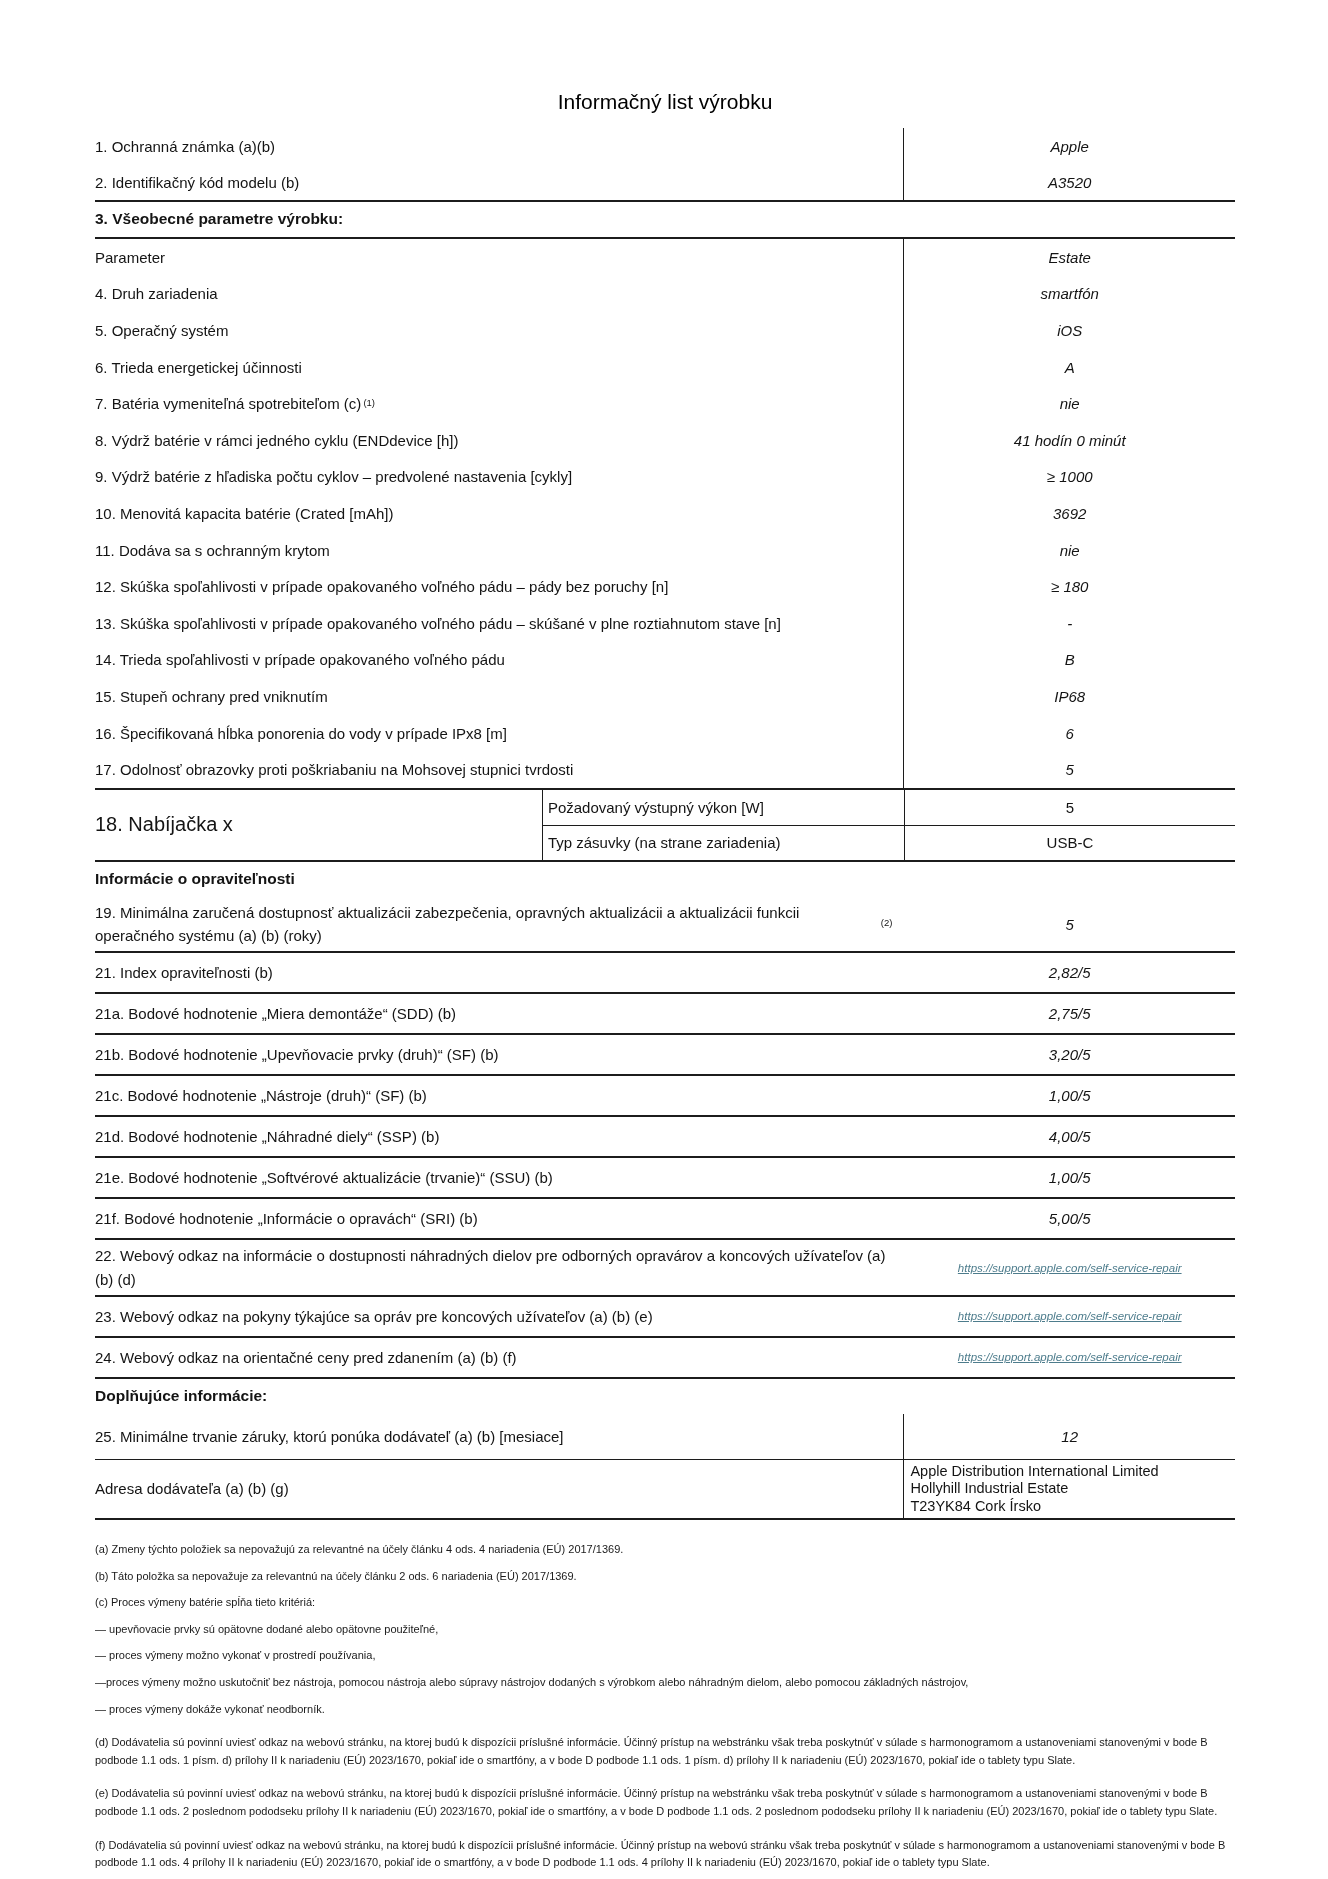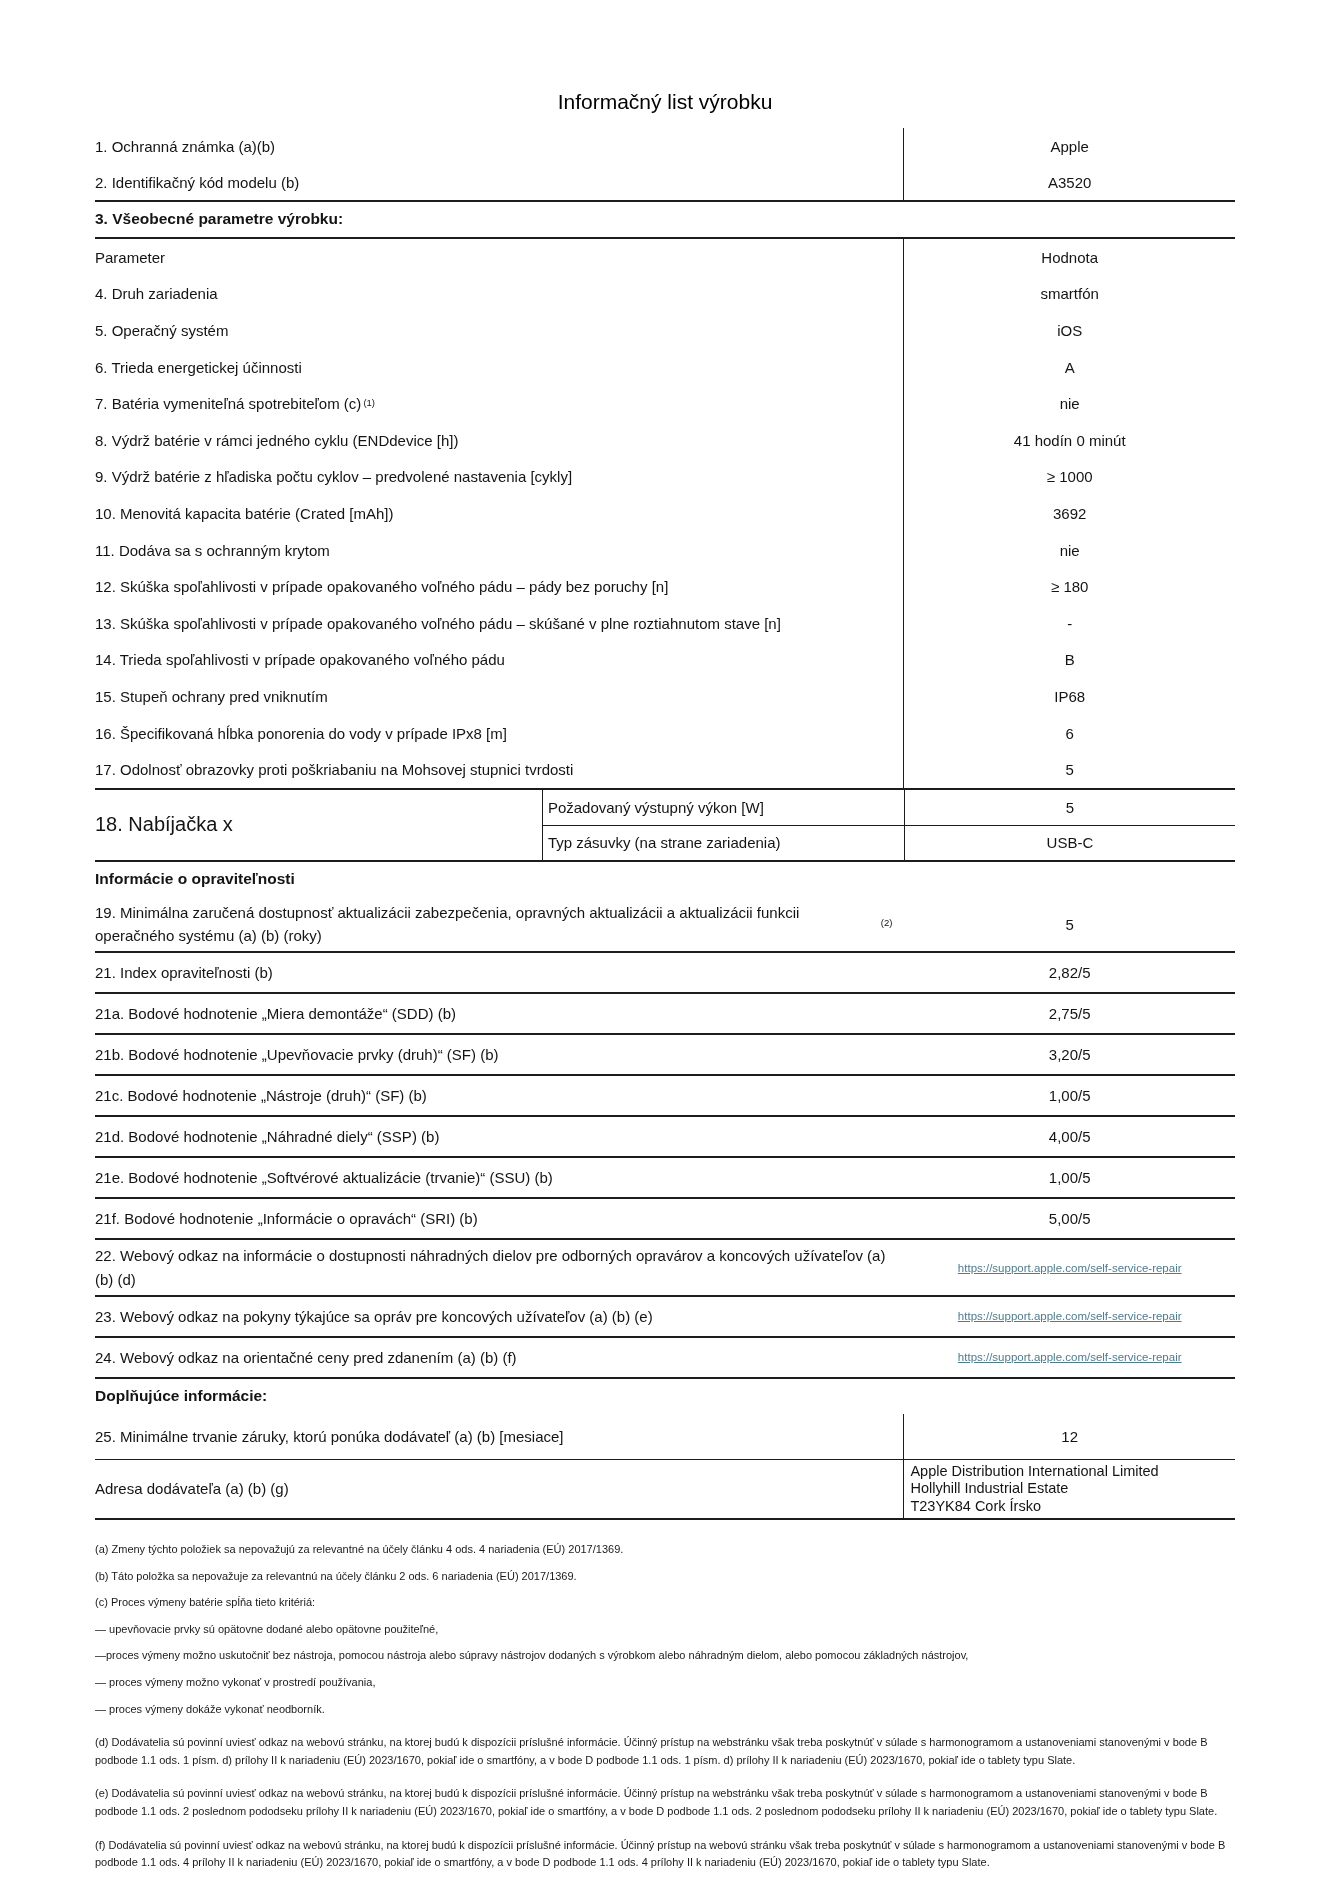--- a/index.html
+++ b/index.html
@@ -9,21 +9,21 @@
     font-family: "Liberation Sans", sans-serif;
     color: #141414;
   }
   .page { padding: 90px 93px 0 95px; }
 
   .title { text-align: center; font-size: 21px; font-weight: 400; color: #000; margin-bottom: 12px; }
 
   
   .row { display: flex; align-items: stretch; }
   .lbl { flex: 1 1 auto; display: flex; align-items: center; font-size: 15px; padding-right: 12px; }
-  .val { flex: 0 0 29%; display: flex; align-items: center; justify-content: center; text-align: left; font-size: 15px; }
+  .val { flex: 0 0 29%; display: flex; align-items: center; justify-content: center; text-align: left; font-size: 15px; font-style: italic; }
   .divided > .lbl { border-right: 1.5px solid #1c1c1c; }
   sup { font-size: 9.5px; margin-left: 2px; position: relative; top: -1px; }
 
   .toprows { border-bottom: 2.5px solid #1c1c1c; padding-top: 2px; }
   .toprows .row { min-height: 36px; }
 
   .sechdr { font-weight: 700; font-size: 15.5px; padding: 8px 0 9px; }
   .sechdr.bordered { border-bottom: 2.5px solid #1c1c1c; }
 
   .params .row { min-height: 36.6px; }
@@ -70,21 +70,21 @@
       <div class="lbl">2. Identifikačný kód modelu (b)</div>
       <div class="val">A3520</div>
     </div>
   </div>
 
   <div class="sechdr bordered">3. Všeobecné parametre výrobku:</div>
 
   <div class="params">
     <div class="row divided">
       <div class="lbl">Parameter</div>
-      <div class="val">Hodnota</div>
+      <div class="val">Estate</div>
     </div>
     <div class="row divided">
       <div class="lbl">4. Druh zariadenia</div>
       <div class="val">smartfón</div>
     </div>
     <div class="row divided">
       <div class="lbl">5. Operačný systém</div>
       <div class="val">iOS</div>
     </div>
     <div class="row divided">
@@ -226,22 +226,22 @@
         <span>T23YK84 Cork Írsko</span>
       </div>
     </div>
   </div>
 
   <div class="footnotes">
     <p class="fn">(a) Zmeny týchto položiek sa nepovažujú za relevantné na účely článku 4 ods. 4 nariadenia (EÚ) 2017/1369.</p>
     <p class="fn">(b) Táto položka sa nepovažuje za relevantnú na účely článku 2 ods. 6 nariadenia (EÚ) 2017/1369.</p>
     <p class="fn">(c) Proces výmeny batérie spĺňa tieto kritériá:</p>
     <p class="fn">— upevňovacie prvky sú opätovne dodané alebo opätovne použiteľné,</p>
+    <p class="fn">— proces výmeny možno vykonať v prostredí používania,</p>
     <p class="fn">—proces výmeny možno uskutočniť bez nástroja, pomocou nástroja alebo súpravy nástrojov dodaných s výrobkom alebo náhradným dielom, alebo pomocou základných nástrojov,</p>
-    <p class="fn">— proces výmeny možno vykonať v prostredí používania,</p>
     <p class="fn">— proces výmeny dokáže vykonať neodborník.</p>
     <p class="fn gap">(d) Dodávatelia sú povinní uviesť odkaz na webovú stránku, na ktorej budú k dispozícii príslušné informácie. Účinný prístup na webstránku však treba poskytnúť v súlade s harmonogramom a ustanoveniami stanovenými v bode B podbode 1.1 ods. 1 písm. d) prílohy II k nariadeniu (EÚ) 2023/1670, pokiaľ ide o smartfóny, a v bode D podbode 1.1 ods. 1 písm. d) prílohy II k nariadeniu (EÚ) 2023/1670, pokiaľ ide o tablety typu Slate.</p>
     <p class="fn gap">(e) Dodávatelia sú povinní uviesť odkaz na webovú stránku, na ktorej budú k dispozícii príslušné informácie. Účinný prístup na webstránku však treba poskytnúť v súlade s harmonogramom a ustanoveniami stanovenými v bode B podbode 1.1 ods. 2 poslednom pododseku prílohy II k nariadeniu (EÚ) 2023/1670, pokiaľ ide o smartfóny, a v bode D podbode 1.1 ods. 2 poslednom pododseku prílohy II k nariadeniu (EÚ) 2023/1670, pokiaľ ide o tablety typu Slate.</p>
     <p class="fn gap">(f) Dodávatelia sú povinní uviesť odkaz na webovú stránku, na ktorej budú k dispozícii príslušné informácie. Účinný prístup na webovú stránku však treba poskytnúť v súlade s harmonogramom a ustanoveniami stanovenými v bode B podbode 1.1 ods. 4 prílohy II k nariadeniu (EÚ) 2023/1670, pokiaľ ide o smartfóny, a v bode D podbode 1.1 ods. 4 prílohy II k nariadeniu (EÚ) 2023/1670, pokiaľ ide o tablety typu Slate.</p>
 
   </div>
 
 </div>
 
 </body></html>

